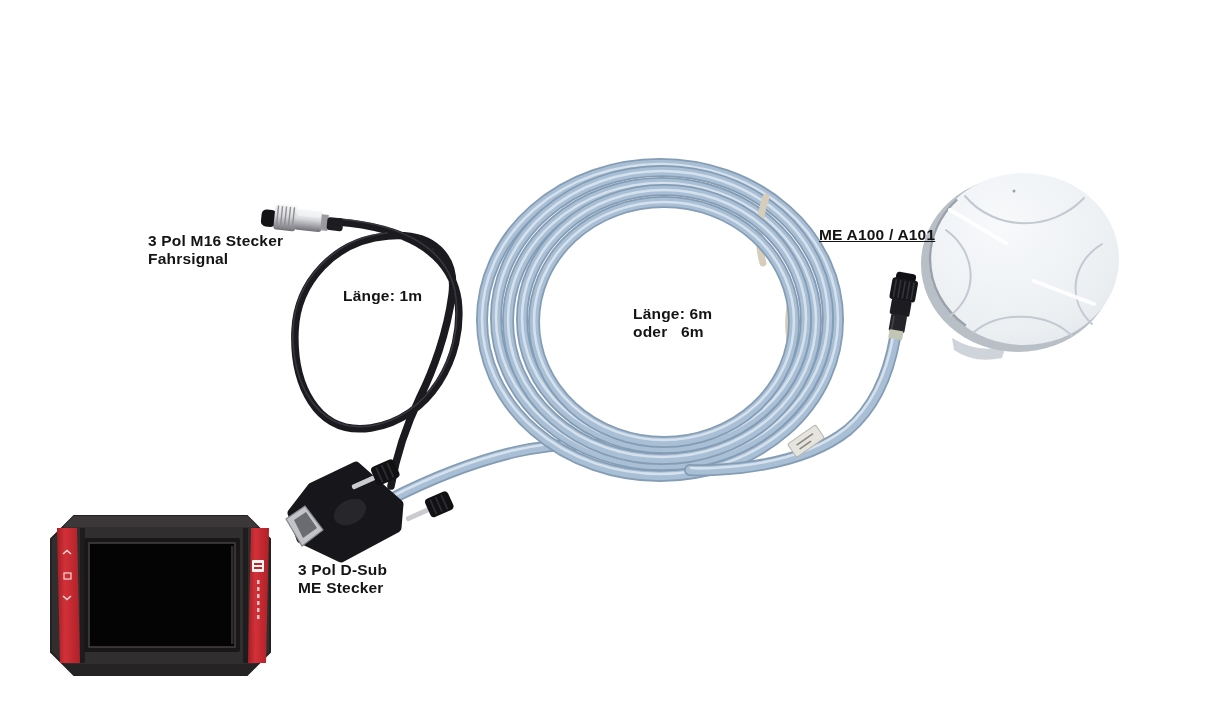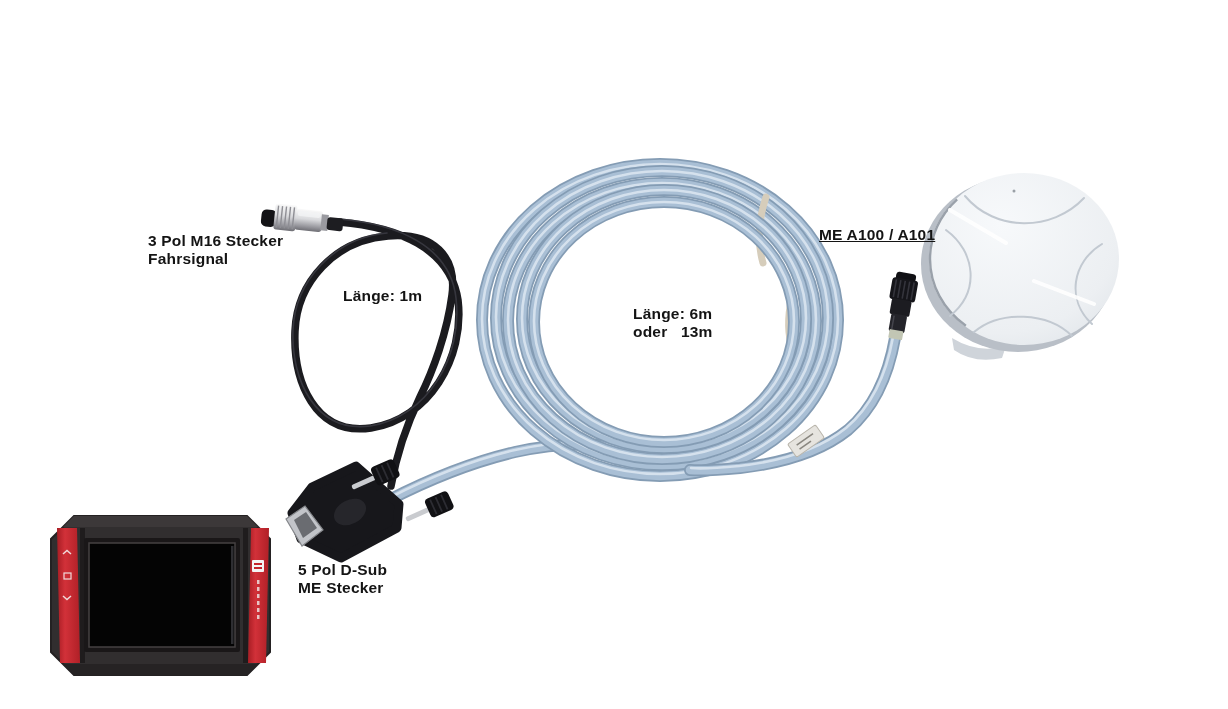--- a/index.html
+++ b/index.html
@@ -175,23 +175,23 @@
 
   <div class="lbl center" style="left:148px;top:232px;width:140px;">
     <span>3 Pol M16 Stecker</span>
     <span>Fahrsignal</span>
   </div>
 
   <div class="lbl" style="left:343px;top:287px;">Länge: 1m</div>
 
   <div class="lbl" style="left:621px;top:305px;margin-left:12px;">
     <span>Länge: 6m</span>
-    <span class="pre">oder   13m</span>
+    <span class="pre">oder   6m</span>
   </div>
 
   <div class="lbl" style="left:819px;top:226px;text-decoration:underline;">ME A100 / A101</div>
 
   <div class="lbl center" style="left:298px;top:561px;width:92px;">
-    <span>5 Pol D-Sub</span>
+    <span>3 Pol D-Sub</span>
     <span>ME Stecker</span>
   </div>
 
 </div>
 
 </body></html>

